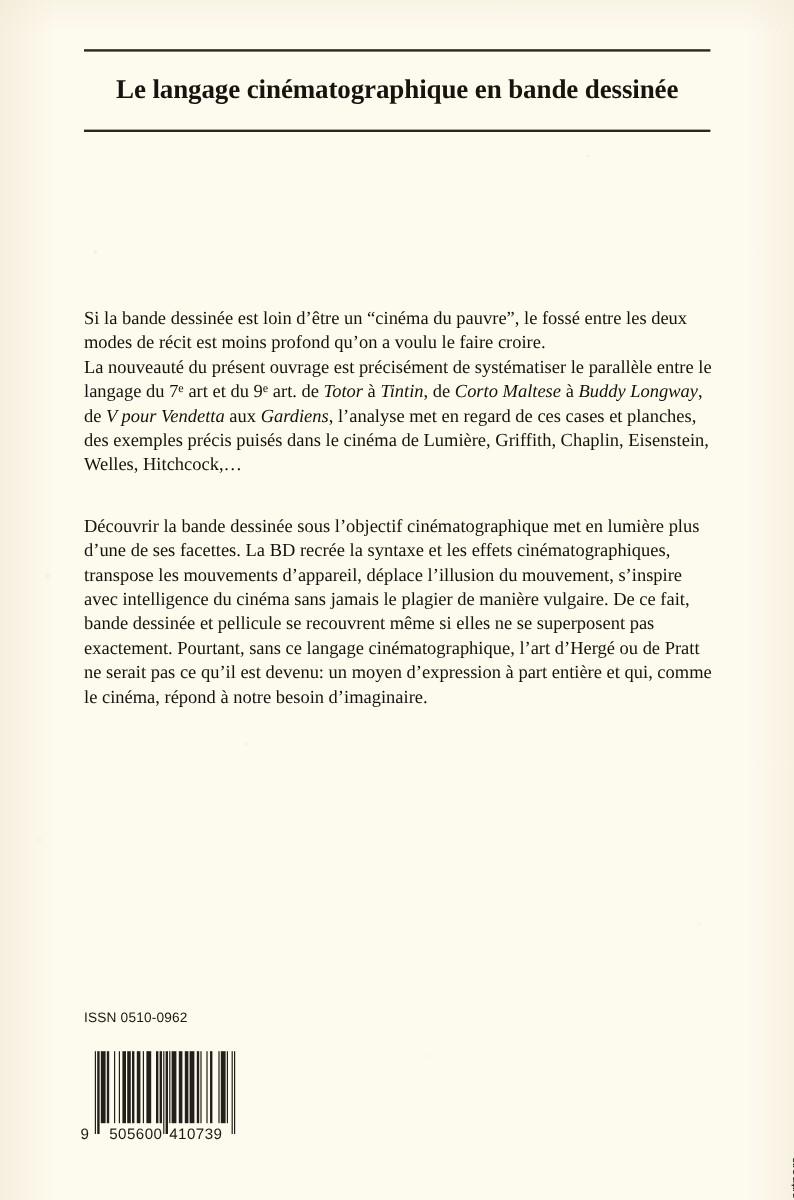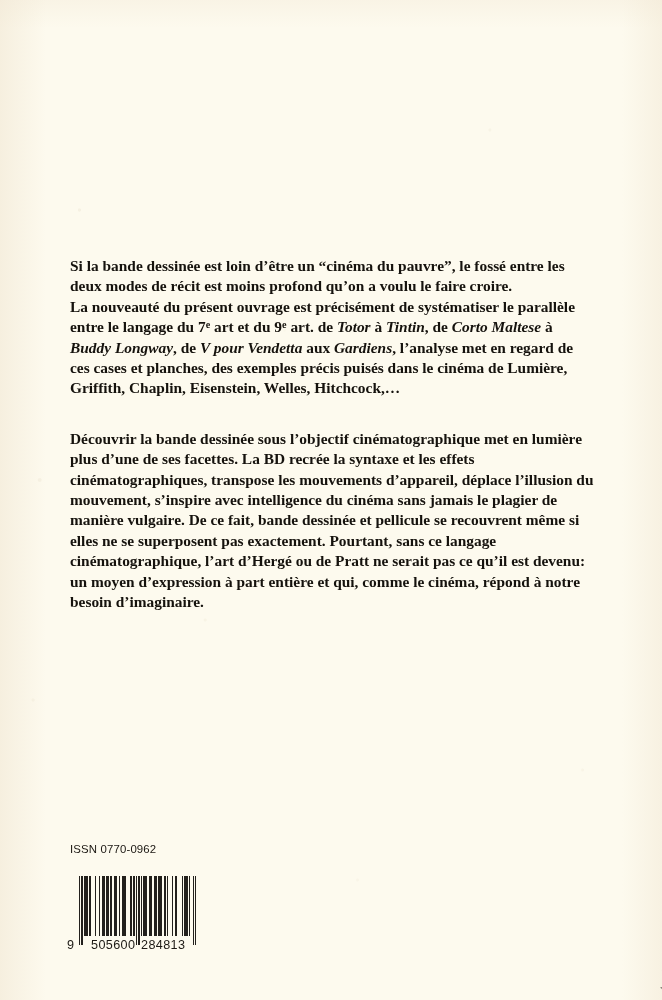--- a/index.html
+++ b/index.html
@@ -68,21 +68,21 @@
   #blurb {
     position: absolute;
     left: 70px;
     top: 256px;
     width: 524px;
     color: #15120d;
     font-size: 15.4px;
     line-height: 20.4px;
     text-align: left;
   }
-  #blurb p { margin: 0; font-weight: bold; }
+  #blurb p { margin: 0; }
   #blurb p.spaced { margin-top: 30px; }
   #blurb .ital { font-style: italic; }
   #blurb sup {
     font-size: 0.66em;
     vertical-align: 0.42em;
     line-height: 0;
   }
 
   
   #issn {
@@ -156,28 +156,33 @@
     letter-spacing: 0.2px;
     white-space: nowrap;
   }
 </style>
 </head>
 <body>
 
 <div id="page">
   <div id="grain"></div>
 
+  <div id="title-block">
+    <div class="rule"></div>
+    <h1 id="book-title">Le langage cinématographique en bande dessinée</h1>
+    <div class="rule"></div>
+  </div>
 
   <div id="blurb">
       <p><span>Si la bande dessinée est loin d’être un “cinéma du pauvre”, le fossé entre les deux modes de récit est moins profond qu’on a voulu le faire croire.</span></p>
       <p><span>La nouveauté du présent ouvrage est précisément de systématiser le parallèle entre le langage du 7</span><sup>e</sup><span> art et du 9</span><sup>e</sup><span> art. de </span><span class="ital">Totor</span><span> à </span><span class="ital">Tintin</span><span>, de </span><span class="ital">Corto Maltese</span><span> à </span><span class="ital">Buddy Longway</span><span>, de </span><span class="ital">V pour Vendetta</span><span> aux </span><span class="ital">Gardiens</span><span>, l’analyse met en regard de ces cases et planches, des exemples précis puisés dans le cinéma de Lumière, Griffith, Chaplin, Eisenstein, Welles, Hitchcock,…</span></p>
       <p class="spaced"><span>Découvrir la bande dessinée sous l’objectif cinématographique met en lumière plus d’une de ses facettes. La BD recrée la syntaxe et les effets cinématographiques, transpose les mouvements d’appareil, déplace l’illusion du mouvement, s’inspire avec intelligence du cinéma sans jamais le plagier de manière vulgaire. De ce fait, bande dessinée et pellicule se recouvrent même si elles ne se superposent pas exactement. Pourtant, sans ce langage cinématographique, l’art d’Hergé ou de Pratt ne serait pas ce qu’il est devenu: un moyen d’expression à part entière et qui, comme le cinéma, répond à notre besoin d’imaginaire.</span></p>
     </div>
 
-  <div id="issn">ISSN 0770-0962</div>
+  <div id="issn">ISSN 0510-0962</div>
 
   <div id="barcode-block">
     <div id="barcode-bars">
         <div class="bar guard" style="width: 1.242px;"></div>
         <div class="bar space" style="width: 1.242px;"></div>
         <div class="bar guard" style="width: 1.242px;"></div>
         <div class="bar space" style="width: 1.242px;"></div>
         <div class="bar" style="width: 3.726px;"></div>
         <div class="bar space" style="width: 1.242px;"></div>
         <div class="bar" style="width: 2.484px;"></div>
@@ -230,18 +235,18 @@
         <div class="bar space" style="width: 1.242px;"></div>
         <div class="bar" style="width: 1.242px;"></div>
         <div class="bar space" style="width: 2.484px;"></div>
         <div class="bar guard" style="width: 1.242px;"></div>
         <div class="bar space" style="width: 1.242px;"></div>
         <div class="bar guard" style="width: 1.242px;"></div>
       </div>
     <div id="barcode-digits">
       <span class="d-left">9</span>
       <span class="d-mid">505600</span>
-      <span class="d-right">284813</span>
+      <span class="d-right">410739</span>
     </div>
   </div>
 
   <div id="cover-credit">couverture: J.C. Geluck/T. Suykens &amp; Partners</div>
 </div>
 
 </body></html>

